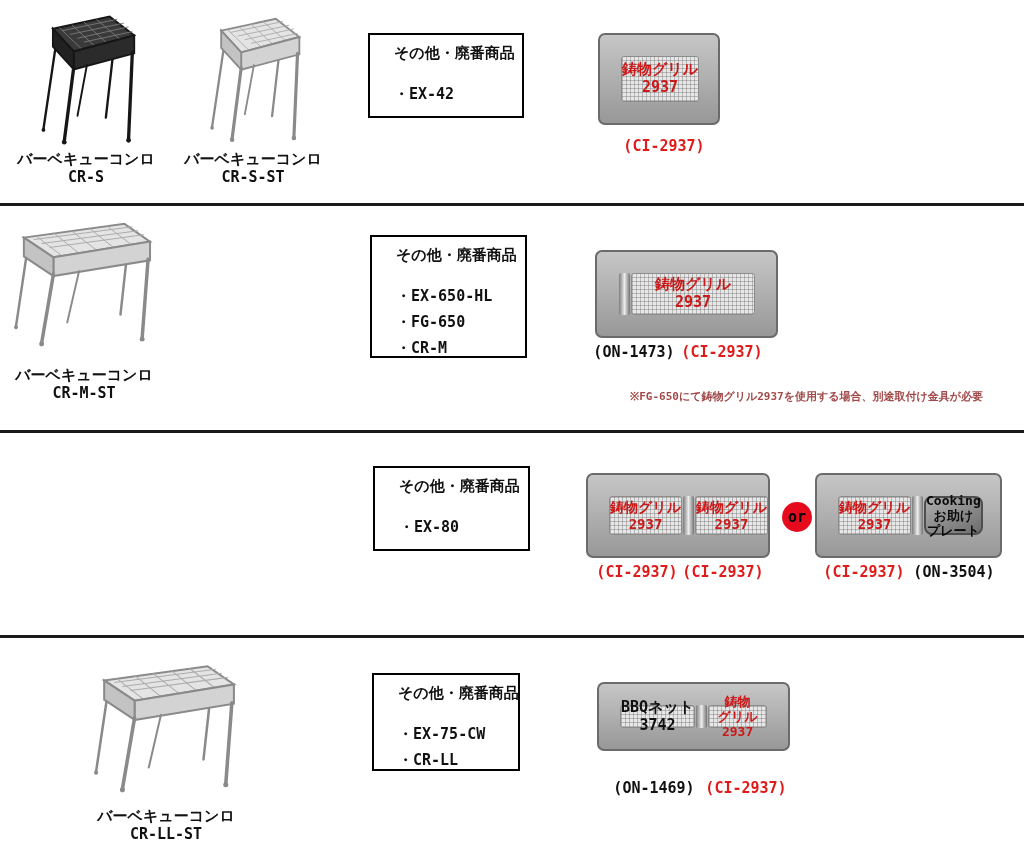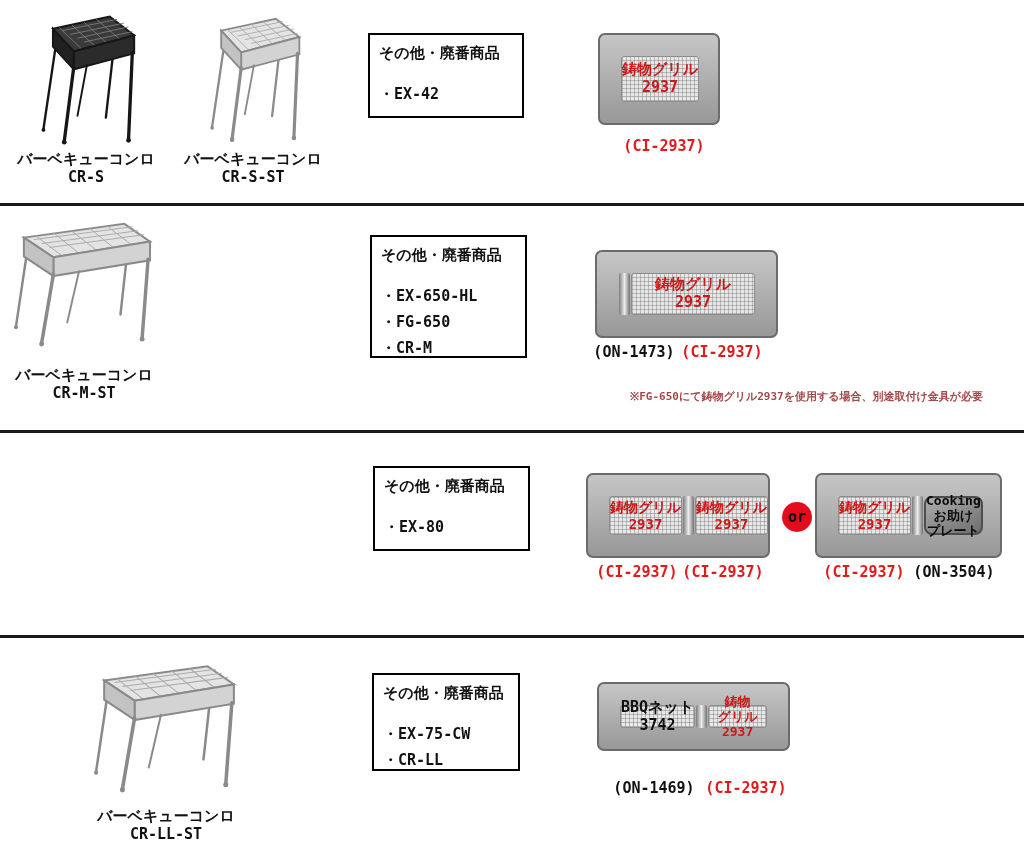--- a/index.html
+++ b/index.html
@@ -16,21 +16,21 @@
   .pl1{font-size:15px;font-weight:bold;line-height:18px;margin-top:2px;white-space:nowrap;}
   .pl2{font-size:15px;font-weight:bold;line-height:18px;white-space:nowrap;}
   #p-r1a{left:20px;top:6px;width:132px}   #p-r1a svg{width:104px;height:142px}
   #p-r1b{left:183px;top:6px;width:140px}  #p-r1b svg{width:100px;height:142px}
   #p-r2a{left:8px;top:212px;width:152px}  #p-r2a svg{width:148px;height:138px;margin-bottom:14px}
   #p-r2b{left:164px;top:212px;width:178px}#p-r2b svg{width:150px;height:138px;margin-bottom:14px}
   #p-r2b .pl2{font-size:14px}
   #p-r4a{left:86px;top:653px;width:160px} #p-r4a svg{width:152px;height:144px;margin-bottom:8px}
 
   
-  .obox{position:absolute;border:2px solid #000;background:#fff;box-sizing:border-box;padding:9px 9px;}
+  .obox{position:absolute;border:2px solid #000;background:#fff;box-sizing:border-box;padding:9px 24px;}
   .obox-title{font-size:15px;font-weight:bold;white-space:nowrap;}
   .obox-items{margin-top:18px;}
   .obox-item{font-size:15px;font-weight:bold;line-height:26px;white-space:nowrap;}
   #b1{left:368px;top:33px;width:156px;height:85px}
   #b2{left:370px;top:235px;width:157px;height:123px}
   #b3{left:373px;top:466px;width:157px;height:85px}
   #b4{left:372px;top:673px;width:148px;height:98px}
 
   
   .frame{position:absolute;box-sizing:border-box;display:flex;align-items:stretch;padding:21px;

